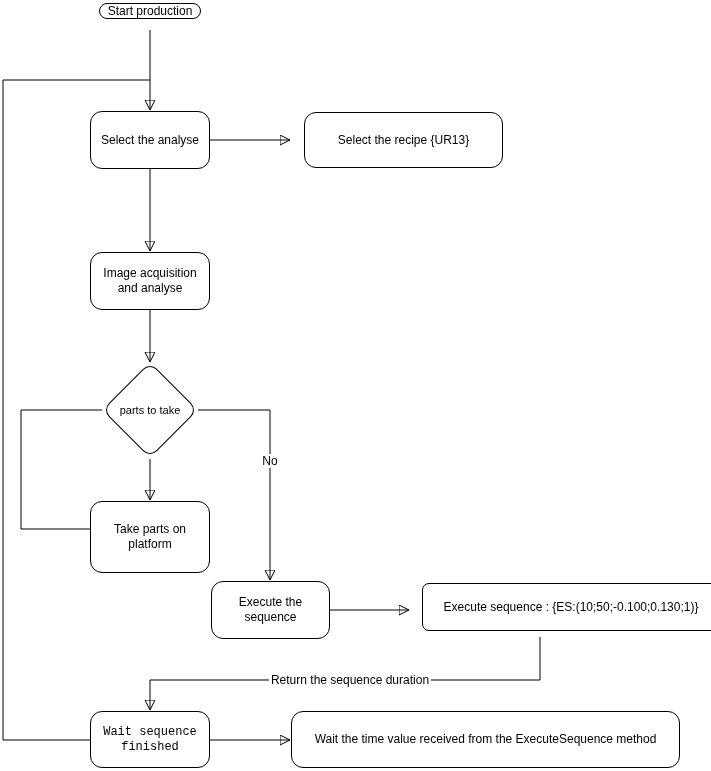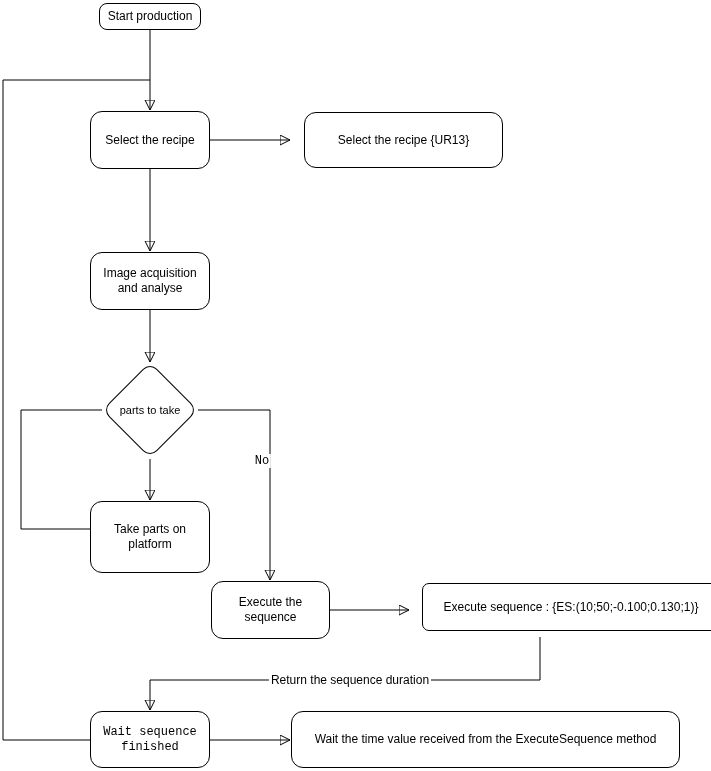--- a/index.html
+++ b/index.html
@@ -33,21 +33,21 @@
     border-radius: 12px;
     display: flex;
     align-items: center;
     justify-content: center;
     text-align: center;
     font-size: 12px;
     line-height: 15px;
     padding: 2px 5px;
     color: #000000;
   }
-  .node-start            { left: 99px;  top: 3px;   width: 102px; height: 27px; border-radius: 8px; }
+  .node-start            { left: 99px;  top: 3px;   width: 102px; height: 16px; border-radius: 8px; }
   .node-select-recipe    { left: 90px;  top: 111px; width: 120px; height: 58px; }
   .node-select-recipe-detail { left: 304px; top: 112px; width: 199px; height: 56px; }
   .node-image-acquisition{ left: 90px;  top: 252px; width: 120px; height: 58px; }
   .node-take-parts       { left: 90px;  top: 501px; width: 120px; height: 72px; }
   .node-execute-sequence { left: 211px; top: 581px; width: 119px; height: 58px; }
   .node-execute-sequence-detail { left: 422px; top: 583px; width: 298px; height: 48px; border-radius: 7px; }
   .node-wait-sequence    { left: 90px;  top: 711px; width: 120px; height: 57px; font-family: Liberation Mono, monospace; }
   .node-wait-time-detail { left: 291px; top: 711px; width: 389px; height: 57px; text-align: right; }
   .diamond-shape {
     position: absolute;
@@ -73,21 +73,21 @@
   .edge-label {
     position: absolute;
     transform: translate(-50%, -50%);
     background: #ffffff;
     font-size: 12px;
     line-height: 14px;
     padding: 0 2px;
     white-space: nowrap;
     color: #000000;
   }
-  .edge-label-no   { left: 262px; top: 461px; font-family: Liberation Mono, monospace; }
+  .edge-label-no   { left: 270px; top: 461px; }
   .edge-label-return { left: 350px; top: 680px; }
 </style>
 </head>
 <body>
 
 <div id="canvas">
 
   <svg id="edges" viewBox="0 0 711 771" xmlns="http://www.w3.org/2000/svg">
     <defs>
       <marker id="arrow" markerWidth="11" markerHeight="11" refX="10" refY="5" orient="auto" markerUnits="userSpaceOnUse">
@@ -116,21 +116,21 @@
     <path d="M540,637 L540,680 L150,680 L150,710" marker-end="url(#arrow)"></path>
 
     <path d="M210,740 L290,740" marker-end="url(#arrow)"></path>
   </svg>
 
   <div class="node node-start">
     <span>Start production</span>
   </div>
 
   <div class="node node-select-recipe">
-    <span>Select the recipe</span>
+    <span>Select the analyse</span>
   </div>
 
   <div class="node node-select-recipe-detail">
     <span>Select the recipe {UR13}</span>
   </div>
 
   <div class="node node-image-acquisition">
     <span>Image acquisition and analyse</span>
   </div>
 

